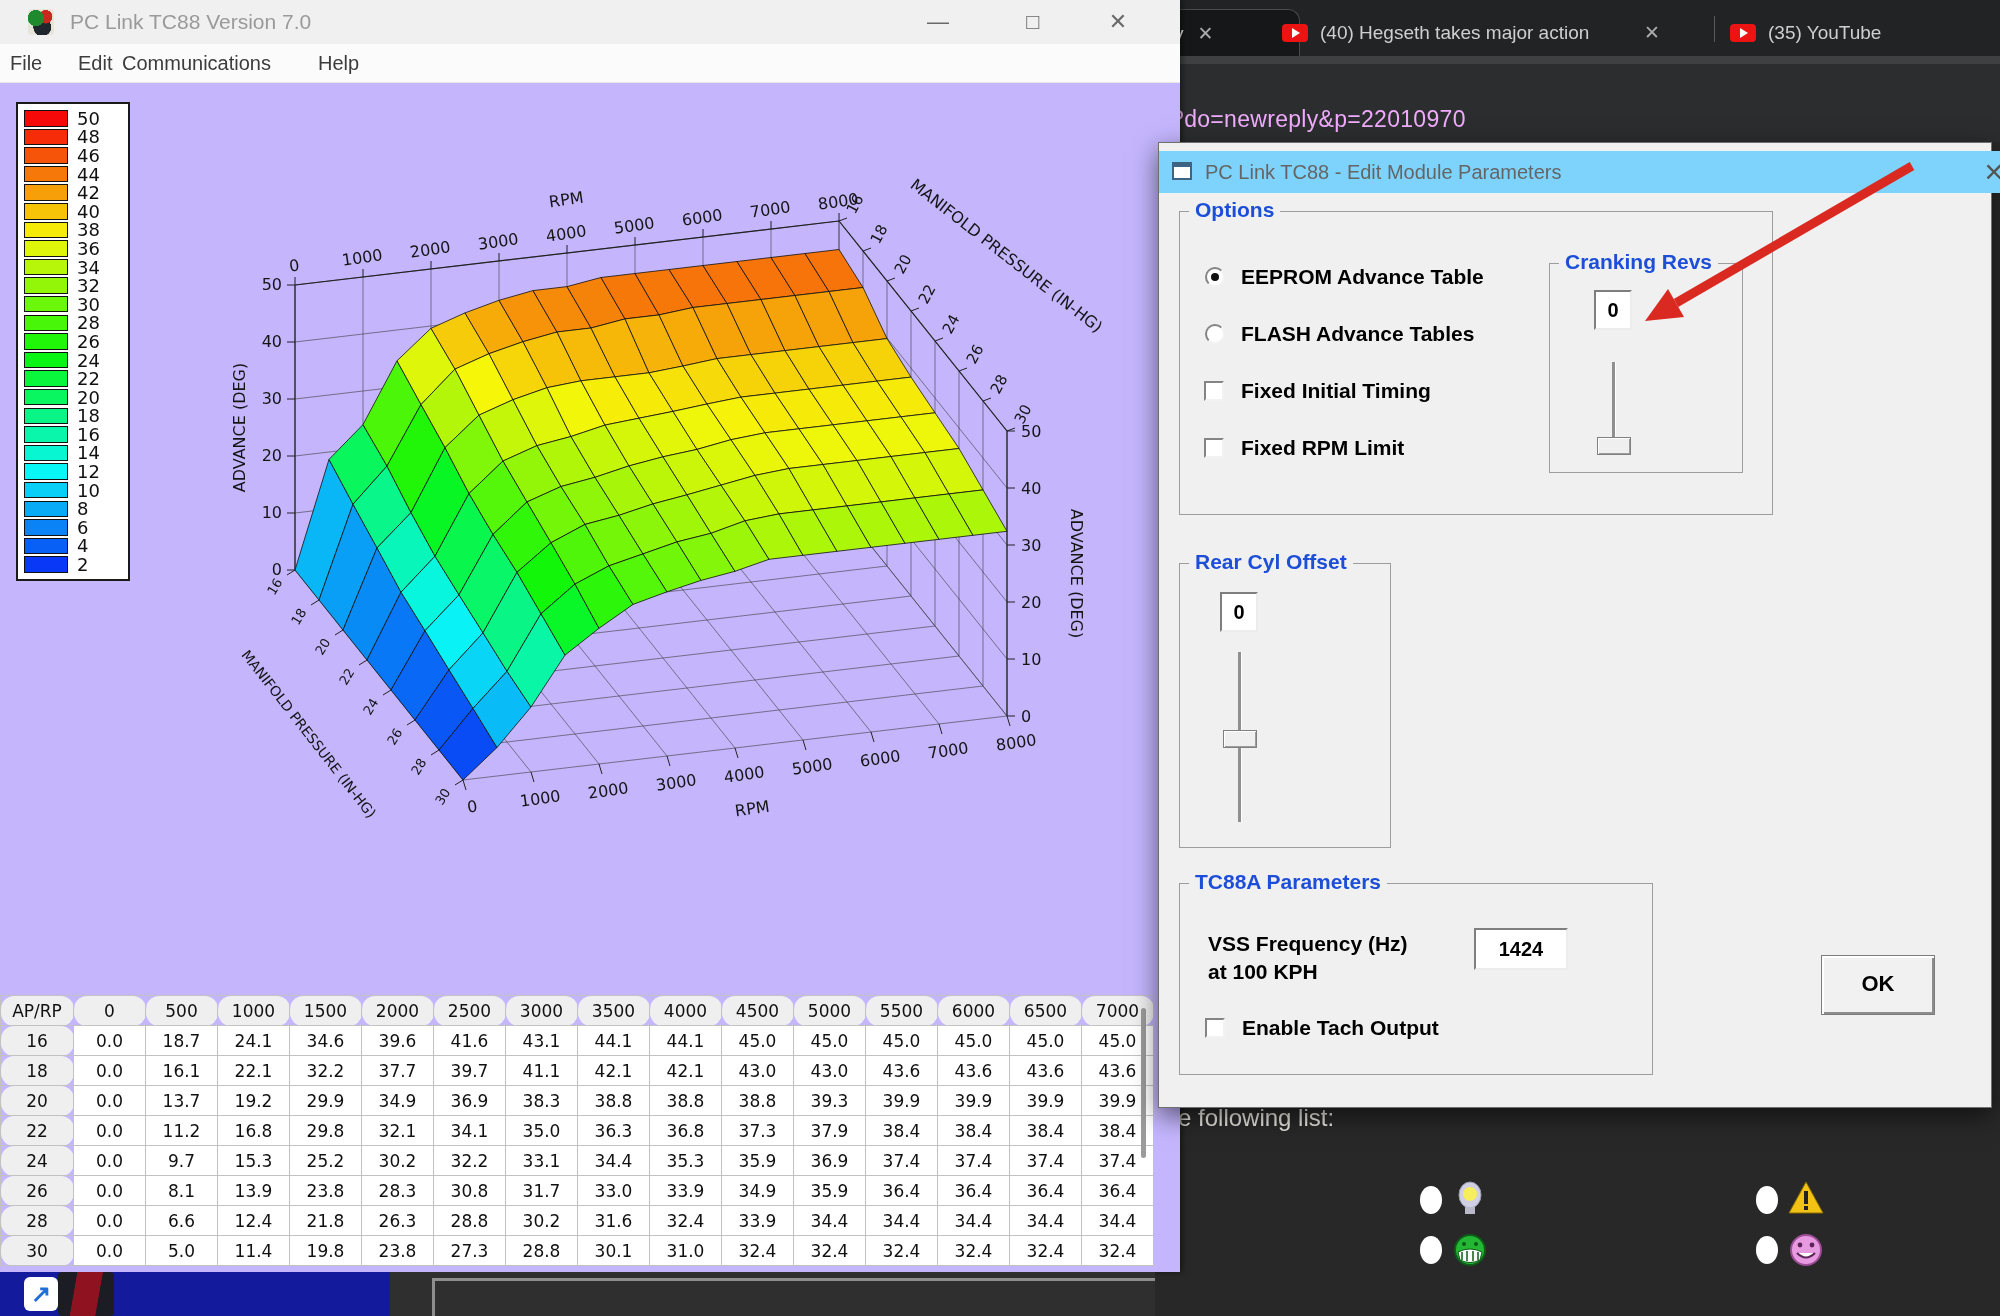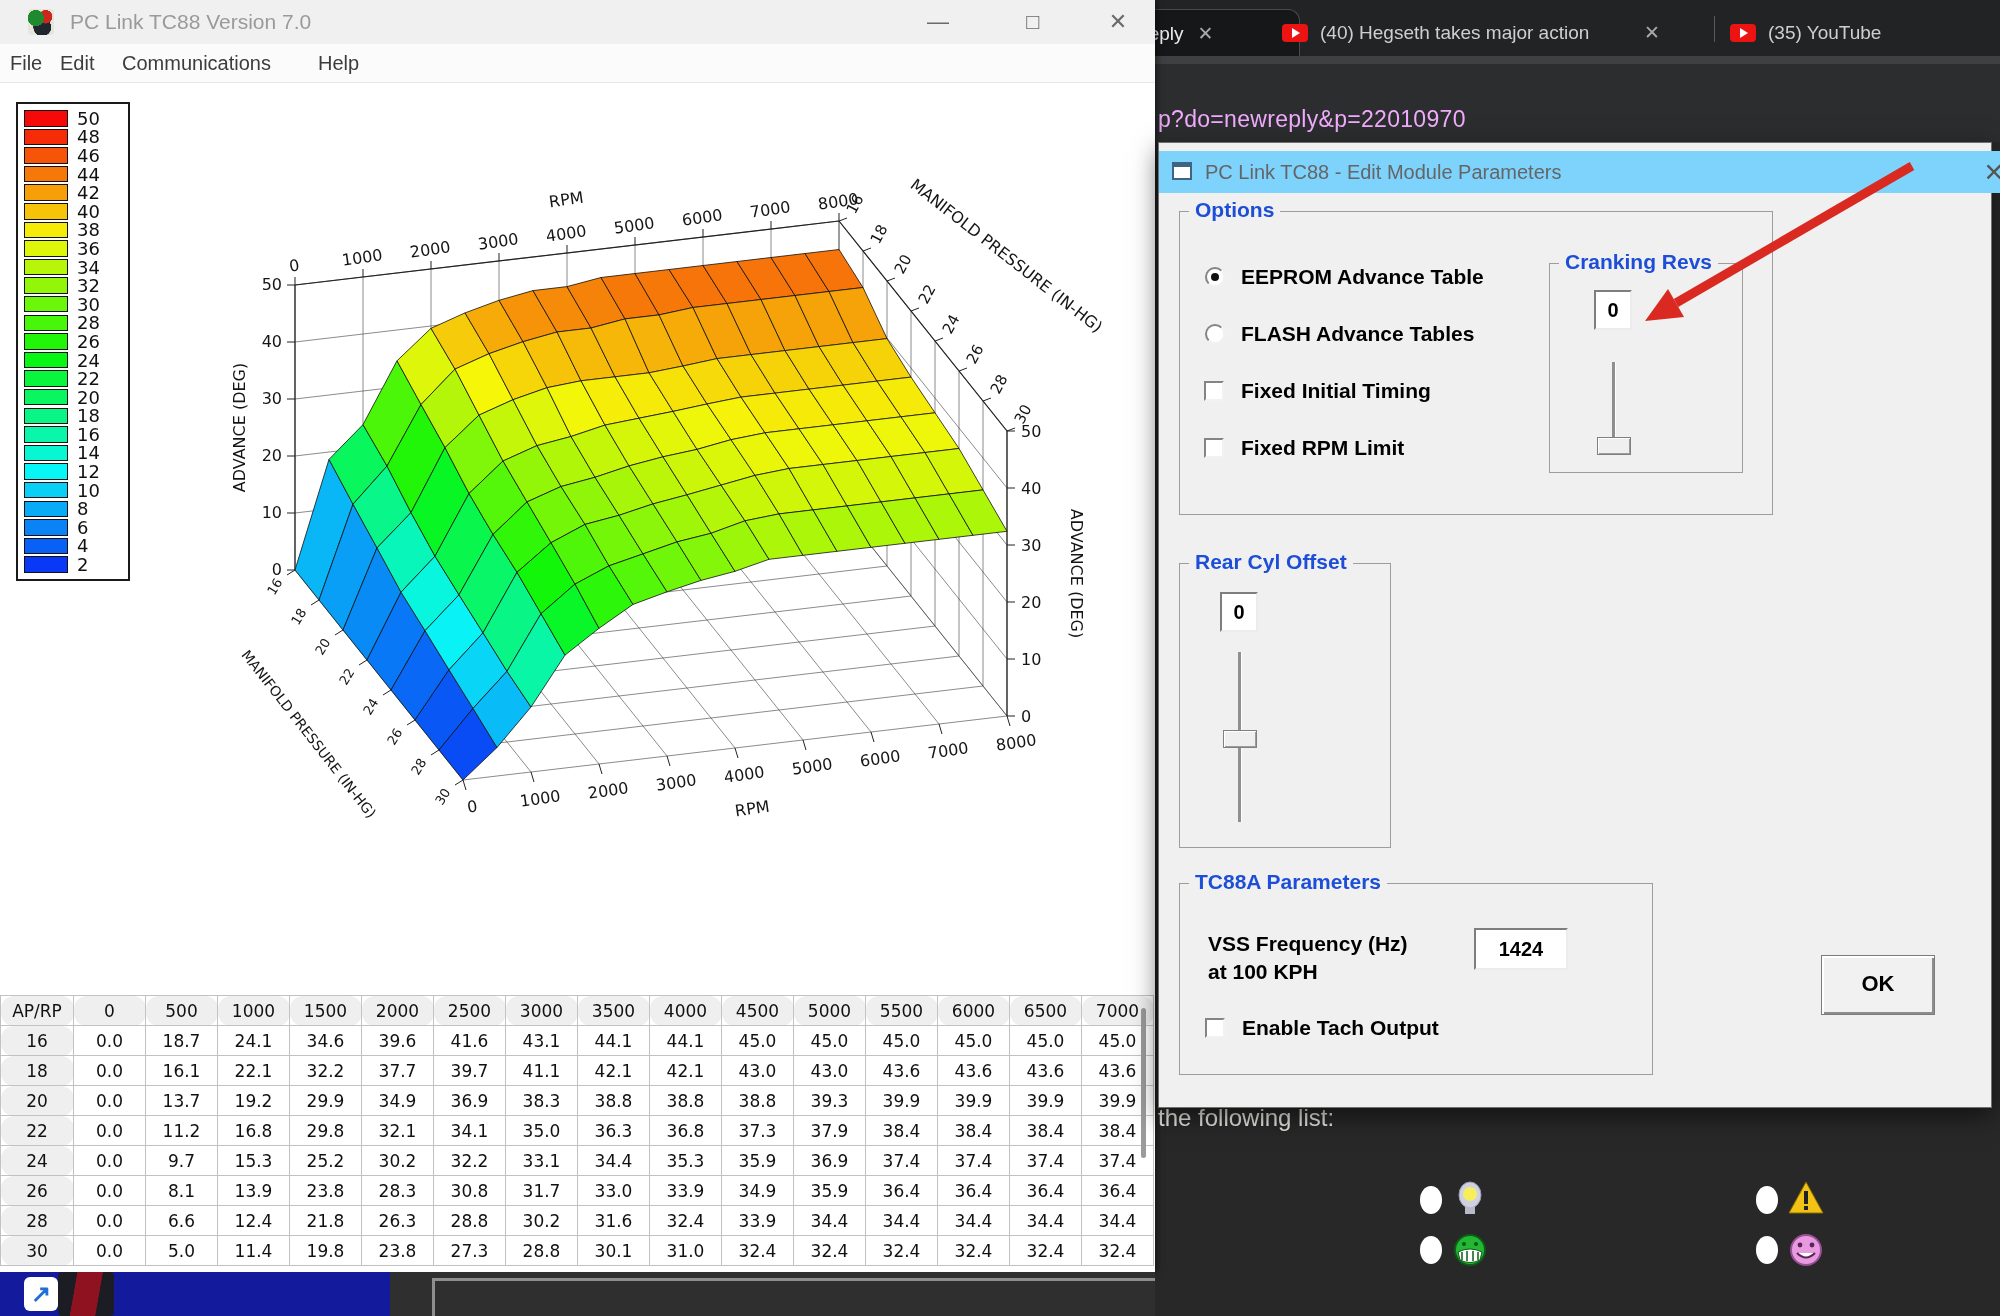--- a/index.html
+++ b/index.html
@@ -15,21 +15,21 @@
   .yt::after{content:'';position:absolute;left:10px;top:4px;border-left:8px solid #fff;border-top:5px solid transparent;border-bottom:5px solid transparent;}
   .tabdiv{position:absolute;top:16px;width:1px;height:26px;background:#5a5a5a;}
   .toolband{position:absolute;left:0;top:56px;width:100%;height:8px;background:#3f4041;}
   .toolbar{position:absolute;left:0;top:64px;width:100%;height:78px;background:#2c2d2f;}
   .urltext{position:absolute;left:58px;top:26px;color:#f0abfc;font-size:23px;letter-spacing:0.3px;margin-top:16px;}
   .page{position:absolute;left:0;top:142px;width:100%;height:1174px;background:#282828;}
   .pagetext{position:absolute;left:58px;top:962px;color:#e9e7e2;font-size:24px;}
   .postradio{position:absolute;width:22px;height:28px;background:#fff;border-radius:50%;}
   .posticon{position:absolute;width:36px;height:36px;}
   
-  .pclink{position:absolute;left:0;top:0;width:1155px;height:1272px;background:#ffffff;z-index:2;box-shadow:2px 0 6px rgba(0,0,0,.5);}
+  .pclink{position:absolute;left:0;top:0;width:1155px;height:1272px;background:#c4b5fd;z-index:2;box-shadow:2px 0 6px rgba(0,0,0,.5);padding-left:25px;}
   .ptitle{position:absolute;left:0;top:0;width:100%;height:44px;background:#f0f0f0;}
   .appicon{position:absolute;left:28px;top:9px;width:26px;height:26px;background:
      radial-gradient(circle at 30% 35%, #1f8a2d 0 32%, transparent 33%),
      radial-gradient(circle at 68% 30%, #c9281e 0 26%, transparent 27%),
      radial-gradient(circle at 55% 70%, #20262e 0 38%, transparent 39%),#e7e4da;border-radius:4px;}
   .ptitle-text{position:absolute;left:70px;top:0;height:44px;line-height:44px;color:#9a9a9a;font-size:21px;}
   .winbtn{position:absolute;top:10px;width:46px;height:26px;color:#6a6a6a;font-size:22px;text-align:center;line-height:24px;}
   .menubar{position:absolute;left:0;top:44px;width:100%;height:38px;background:#fbfbfb;border-bottom:1px solid #e8e8e8;}
   .menuitem{position:absolute;top:0;height:38px;line-height:38px;color:#3c3c3c;font-size:20px;}
   
@@ -142,21 +142,21 @@
   <div class="pclink">
     <div class="ptitle">
       <div class="appicon"></div>
       <div class="ptitle-text">PC Link TC88 Version 7.0</div>
       <div class="winbtn" style="left:915px;">—</div>
       <div class="winbtn" style="left:1010px;">□</div>
       <div class="winbtn" style="left:1095px;">✕</div>
     </div>
     <div class="menubar">
       <div class="menuitem" style="left:10px;">File</div>
-      <div class="menuitem" style="left:60px;">Edit</div>
+      <div class="menuitem" style="left:78px;">Edit</div>
       <div class="menuitem" style="left:122px;">Communications</div>
       <div class="menuitem" style="left:318px;">Help</div>
     </div>
 
     <div class="legend">
       <div>
           <div class="lg-row">
             <div class="lg-sw" style="background: rgb(246, 9, 9);"></div>
             <div class="lg-tx">50</div>
           </div>

